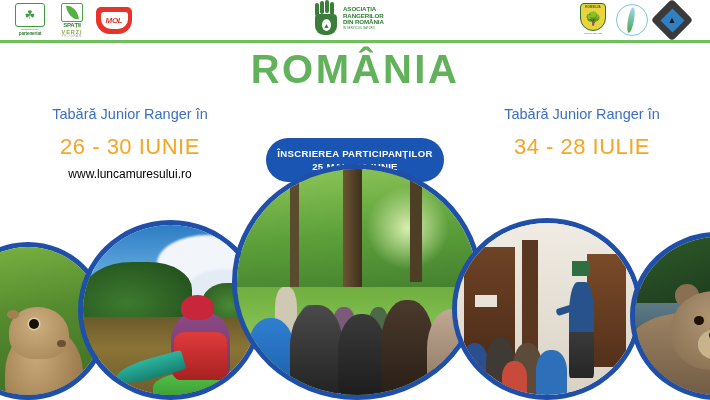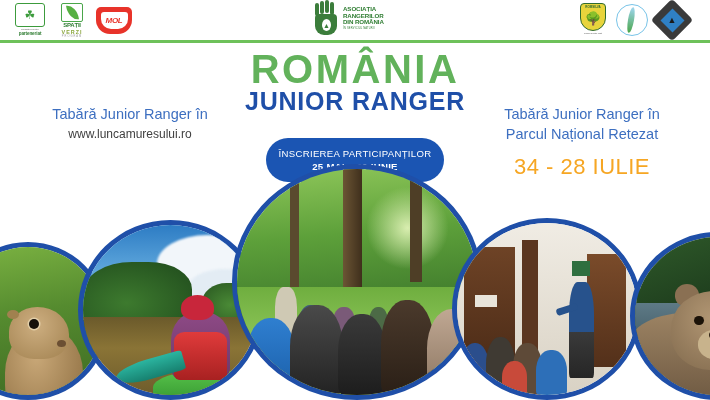--- a/index.html
+++ b/index.html
@@ -90,27 +90,27 @@
                 font-size:40px; font-weight:bold; color:#62b25b; letter-spacing:2.5px; line-height:42px; }
   .title-sub  { position:absolute; left:0; top:88px; width:710px; text-align:center;
                 font-size:25px; font-weight:bold; color:#1f4fa8; letter-spacing:.8px; line-height:27px; }
 
   
   .col { position:absolute; top:104px; text-align:center; }
   .col-left  { left:6px;   width:248px; }
   .col-right { left:458px; width:248px; }
   .col-line  { font-size:14.5px; color:#3d6fc0; line-height:20px; }
   .col-date  { font-size:22px; color:#f6a623; line-height:34px; margin-top:6px; letter-spacing:.5px; }
-  .col-url   { font-size:12px; color:#404040; margin-top:3px; }
+  .col-url   { font-size:12px; color:#000000; margin-top:3px; }
 
   
   .badge { position:absolute; left:266px; top:138px; width:178px; height:44px;
            background:#1b55b3; border-radius:22px; color:#fff; text-align:center;
            display:flex; flex-direction:column; align-items:center; justify-content:center; }
-  .badge-l1 { font-size:9.6px; font-weight:normal; letter-spacing:.3px; line-height:13px; }
+  .badge-l1 { font-size:9.6px; font-weight:bold; letter-spacing:.3px; line-height:13px; }
   .badge-l2 { font-size:9.6px; font-weight:bold; letter-spacing:.3px; line-height:13px; }
   .center-url { position:absolute; left:266px; top:198px; width:178px; text-align:center;
                 font-size:20px; color:#22355f; }
 
   
   .photos { position:absolute; left:0; bottom:0; width:710px; height:165px; }
   .pc { position:absolute; bottom:0; border:5px solid #1f4fa8; border-radius:50%;
         overflow:hidden; }
   .pc-inner { position:absolute; inset:0; }
 
@@ -299,30 +299,29 @@
         <div class="tri-d"></div>
         <div class="tri-in"></div>
         <div class="tri-g">▲</div>
       </div>
     </div>
   </div>
 
   <div class="green-rule"></div>
 
   <div class="title-main">ROMÂNIA</div>
-  <div class="title-sub">JUNIOR RANGER</div>
 
   <div class="col col-left">
     <div class="col-line">Tabără Junior Ranger în</div>
+    <div class="col-date">26 - 30 IUNIE</div>
     <div class="col-url">www.luncamuresului.ro</div>
   </div>
 
   <div class="col col-right">
     <div class="col-line">Tabără Junior Ranger în</div>
-    <div class="col-line">Parcul Național Retezat</div>
     <div class="col-date">34 - 28 IULIE</div>
   </div>
 
   <div class="badge">
     <span class="badge-l1">ÎNSCRIEREA PARTICIPANȚILOR</span>
     <span class="badge-l2">25 MAI – 20 IUNIE</span>
   </div>
   <div class="center-url">www.ranger.ro</div>
 
   <div class="photos">

